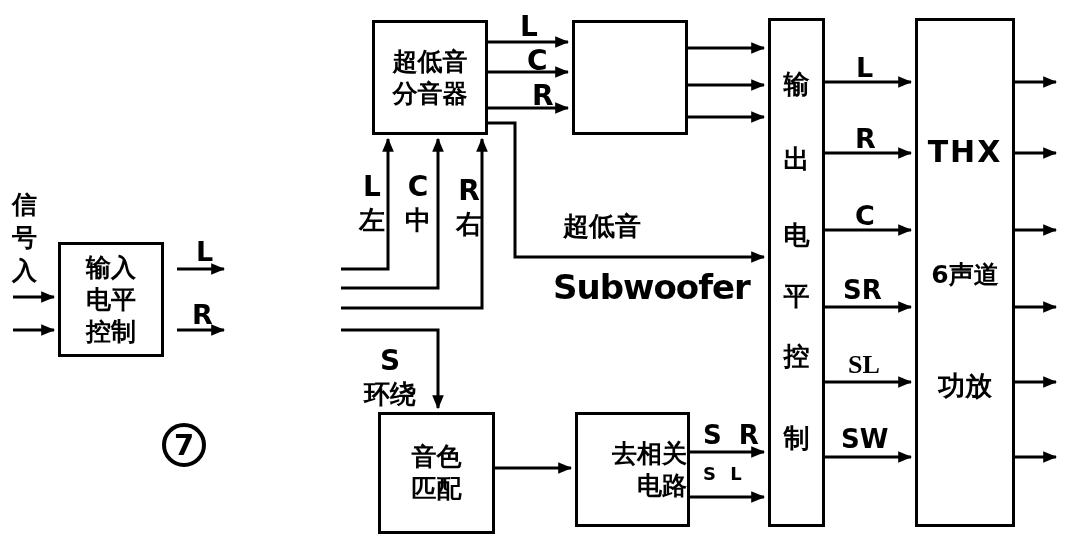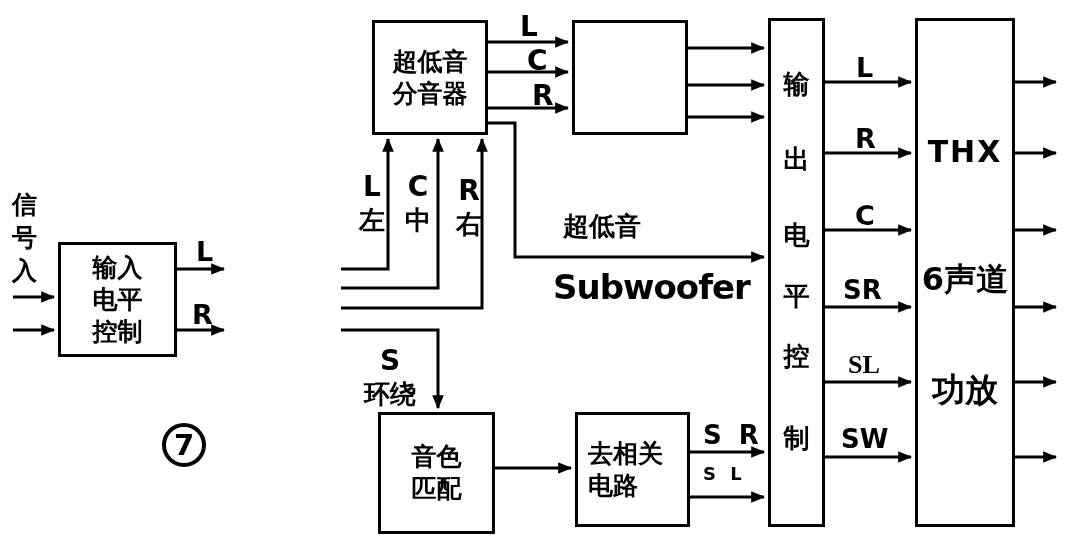--- a/index.html
+++ b/index.html
@@ -82,21 +82,21 @@
   <div class="vcol" style="left:12px;top:188px;font-size:25px;line-height:33px;">
     <span>信</span>
     <span>号</span>
     <span>入</span>
   </div>
 
   <div class="circle7">
     <span>7</span>
   </div>
 
-  <div class="box" style="left:58px;top:242px;width:119px;height:115px;">
+  <div class="box" style="left:58px;top:242px;width:106px;height:115px;">
     <div>输入</div>
     <div>电平</div>
     <div>控制</div>
   </div>
 
 
   <div class="box" style="left:372px;top:20px;width:116px;height:115px;">
     <div>超低音</div>
     <div>分音器</div>
   </div>
@@ -108,30 +108,30 @@
     <span class="abslbl" style="top:47px;font-size:26px;">输</span>
     <span class="abslbl" style="top:122px;font-size:26px;">出</span>
     <span class="abslbl" style="top:198px;font-size:26px;">电</span>
     <span class="abslbl" style="top:259px;font-size:26px;">平</span>
     <span class="abslbl" style="top:319px;font-size:26px;">控</span>
     <span class="abslbl" style="top:401px;font-size:26px;">制</span>
   </div>
 
   <div class="box" style="left:915px;top:18px;width:100px;height:509px;text-align:right;">
     <span class="abslbl" style="top:112px;font-size:30px;letter-spacing:2px;">THX</span>
-    <span class="abslbl" style="top:238px;font-size:32px;">6声道</span>
-    <span class="abslbl" style="top:348px;font-size:33px;">功放</span>
+    <span class="abslbl" style="top:238px;font-size:25px;">6声道</span>
+    <span class="abslbl" style="top:348px;font-size:27px;">功放</span>
   </div>
 
   <div class="box" style="left:378px;top:412px;width:117px;height:122px;">
     <div>音色</div>
     <div>匹配</div>
   </div>
 
-  <div class="box leftalign" style="left:575px;top:412px;width:115px;height:115px;">
+  <div class="box leftalign" style="left:575px;top:412px;width:115px;height:115px;align-items:flex-end;">
     <div>去相关</div>
     <div>电路</div>
   </div>
 
   <span class="lbl" style="left:196px;top:236px;font-size:27px;">L</span>
   <span class="lbl" style="left:192px;top:299px;font-size:27px;">R</span>
 
   <div class="vcol" style="left:352px;top:170px;width:40px;">
     <span style="font-size:28px;">L</span>
     <span style="font-size:26px;">左</span>

